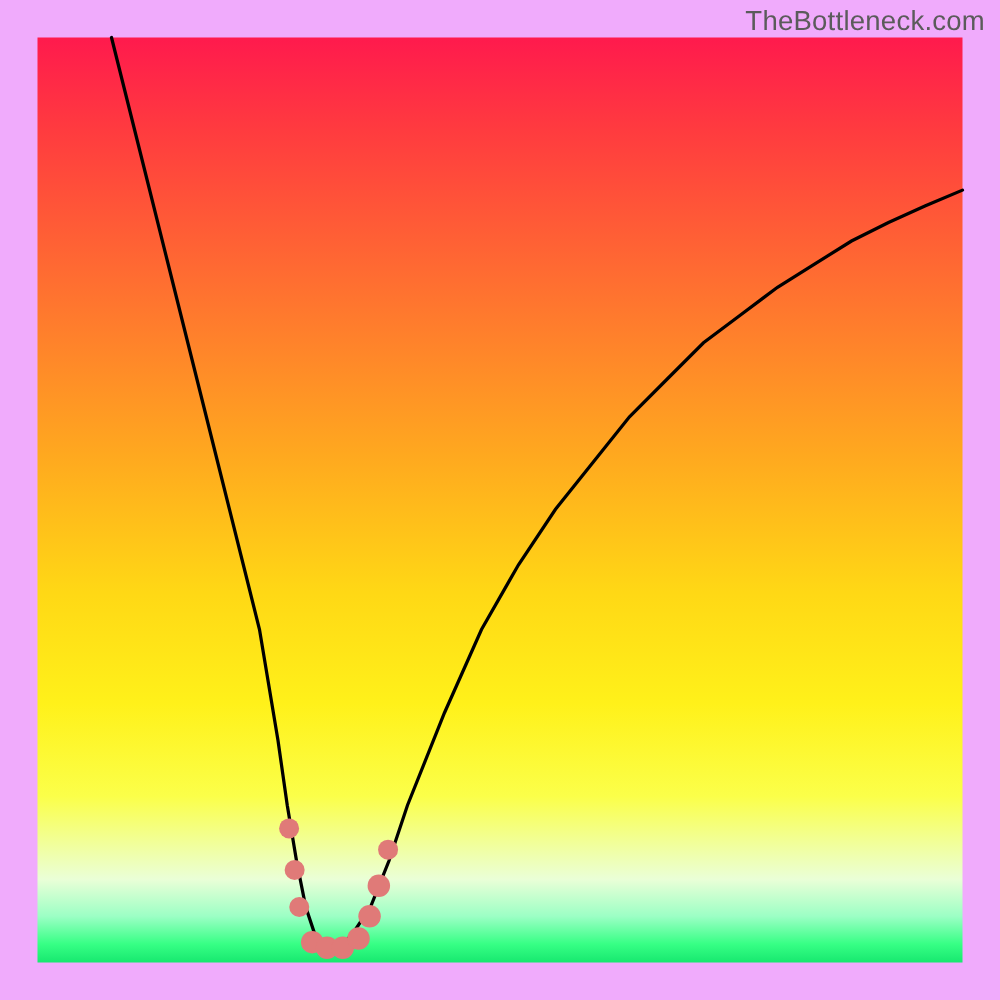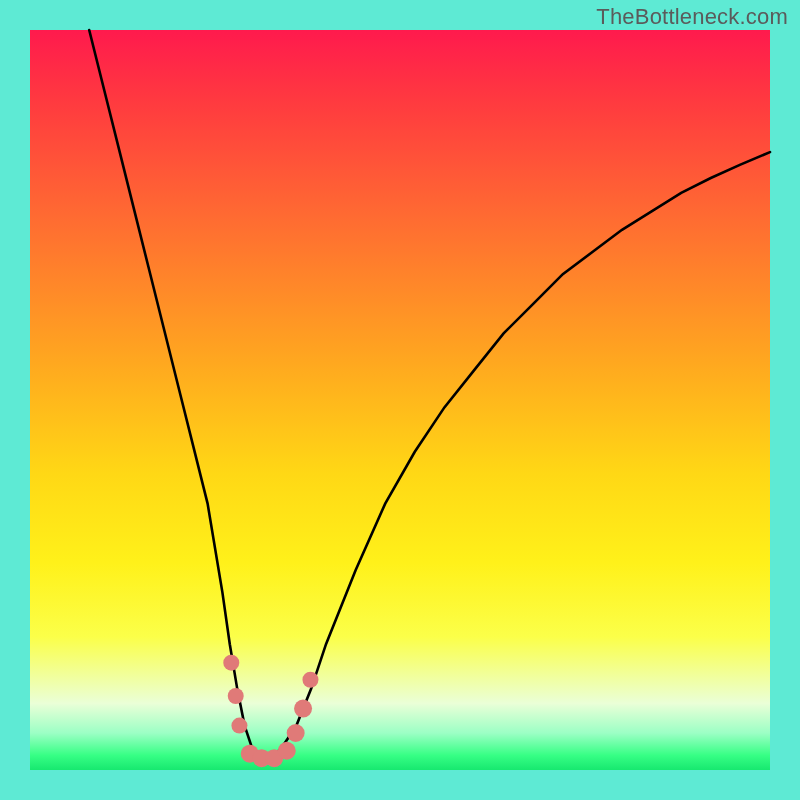--- a/index.html
+++ b/index.html
@@ -10,21 +10,21 @@
     background: #000;
     overflow: hidden;
     font-family: Arial, Helvetica, sans-serif;
   }
   .frame {
     position: absolute;
     left: 0;
     top: 0;
     width: 800px;
     height: 800px;
-    background: #5eead4;
+    background: #f0abfc;
   }
   .plot {
     position: absolute;
     left: 30px;
     top: 30px;
     width: 740px;
     height: 740px;
     background: linear-gradient(to bottom,
       #ff1a4d 0%,
       #ff3b3f 10%,

